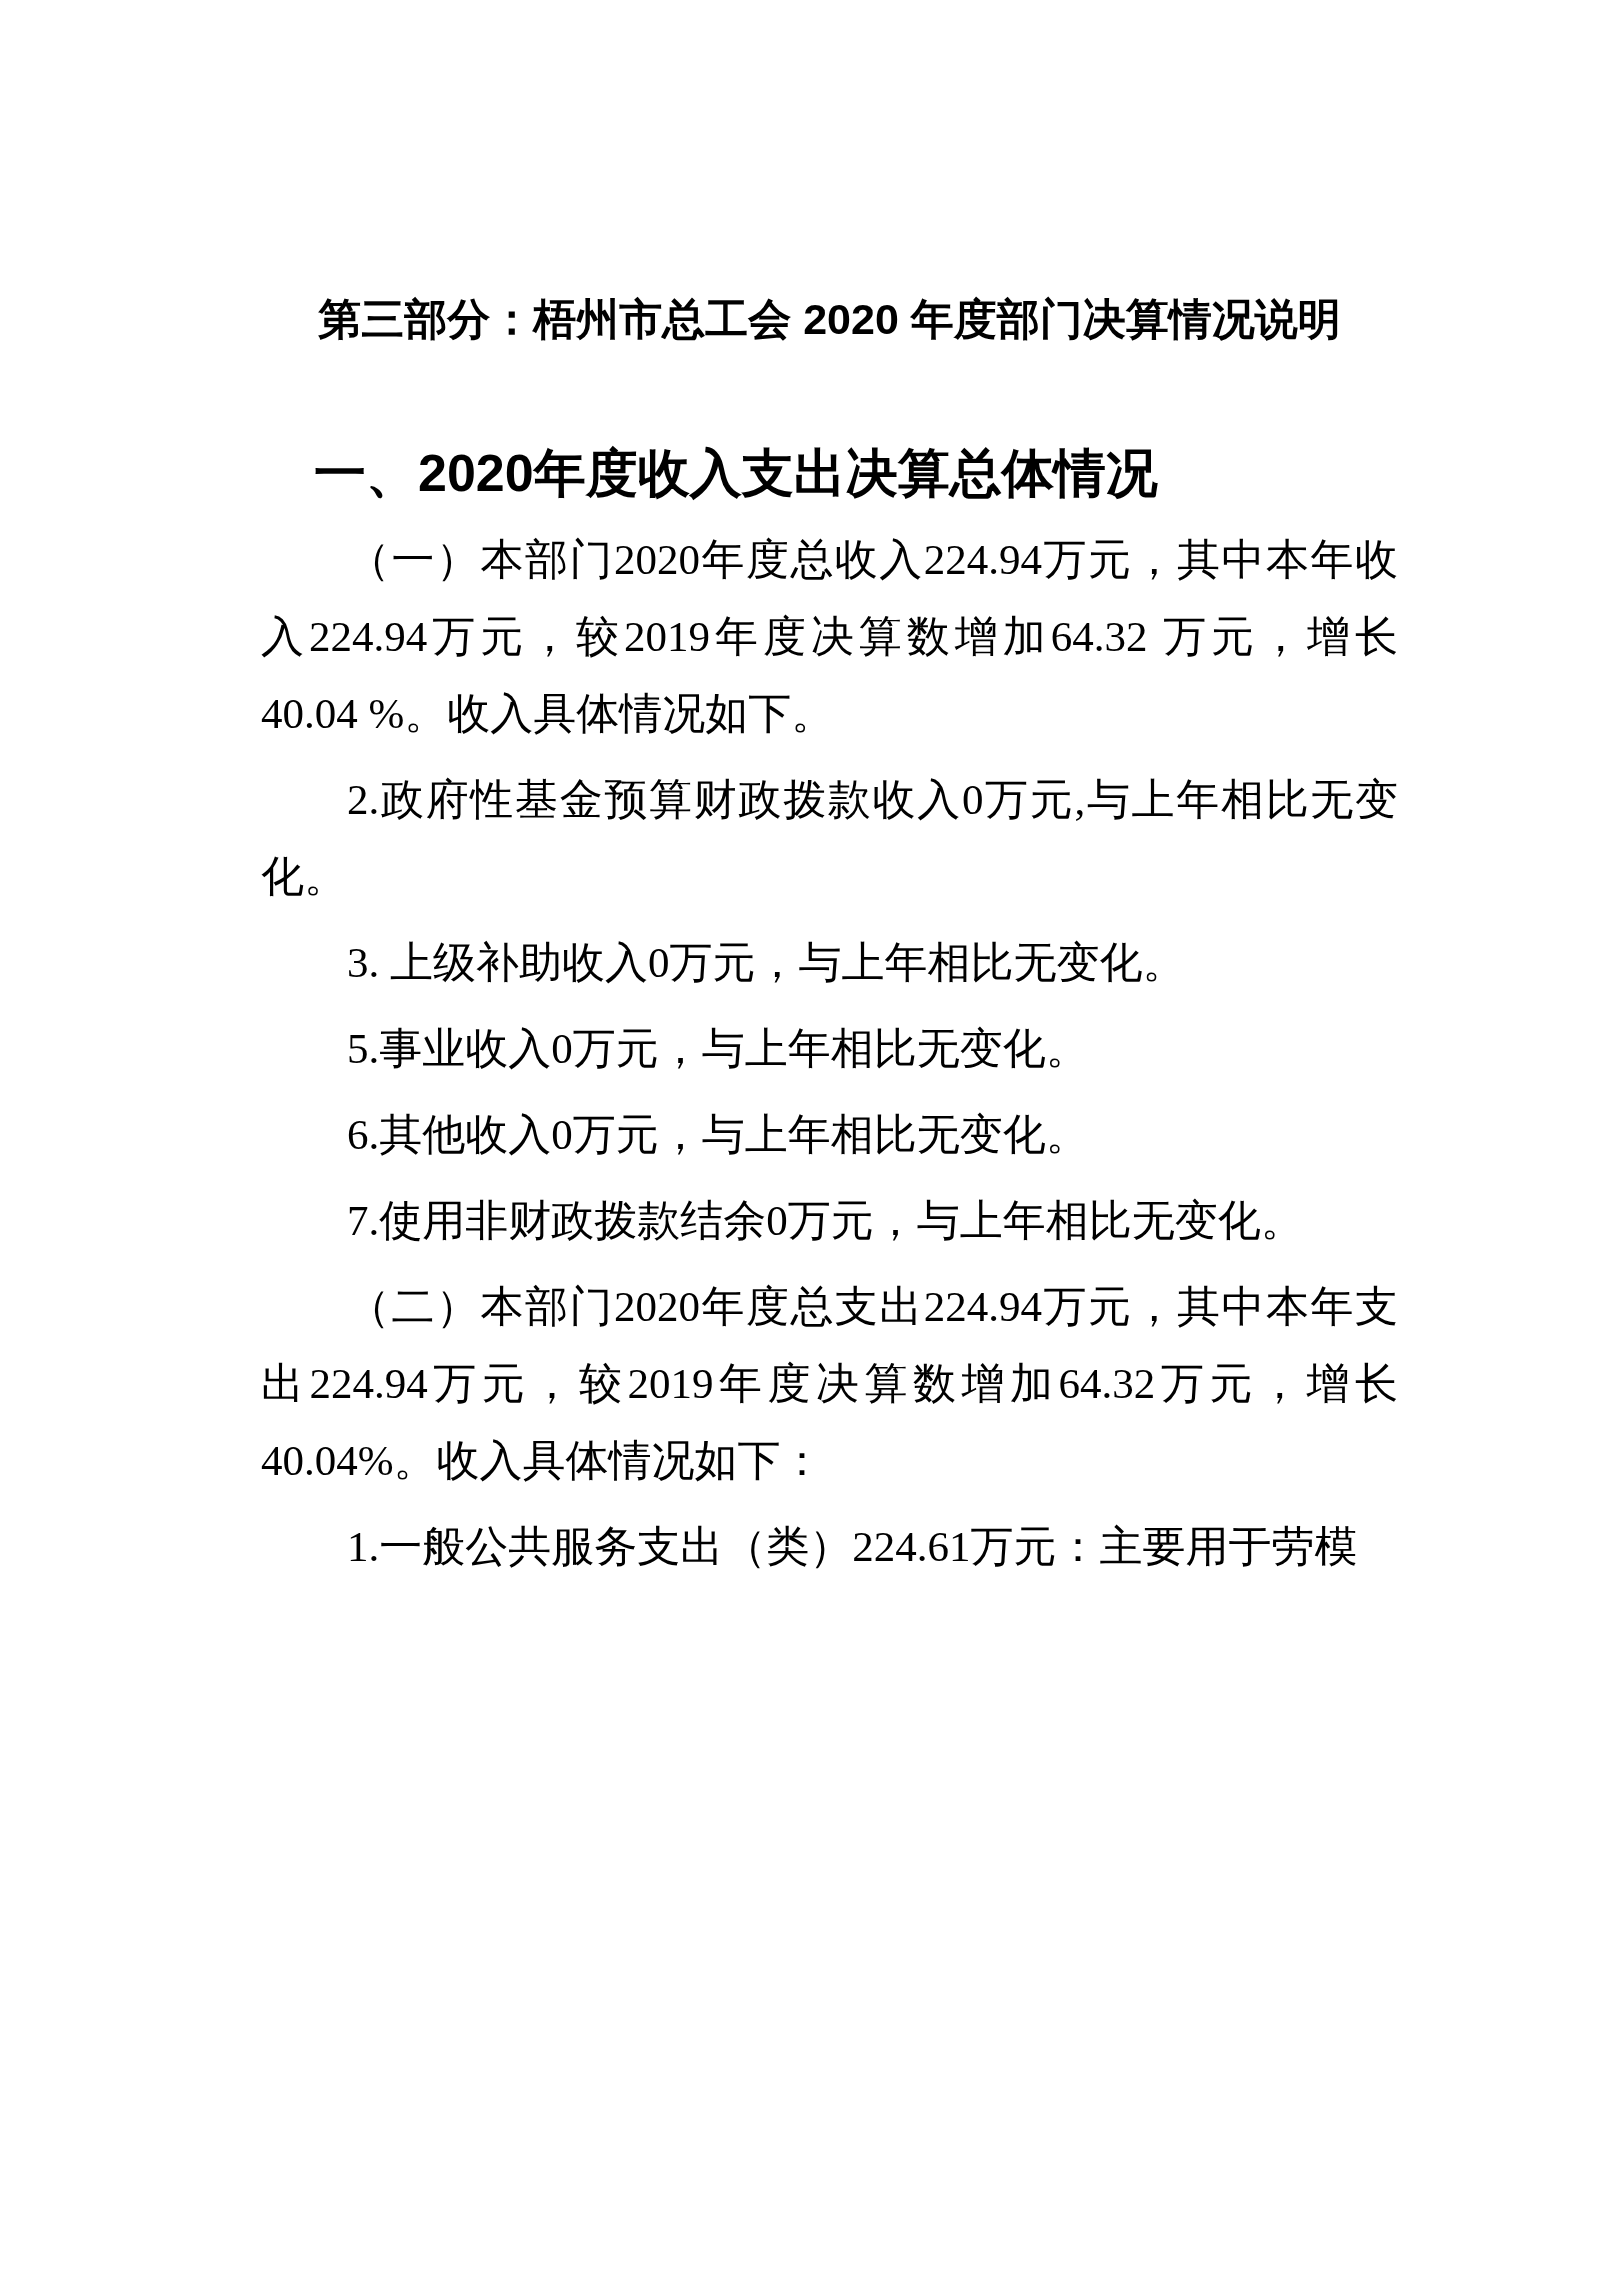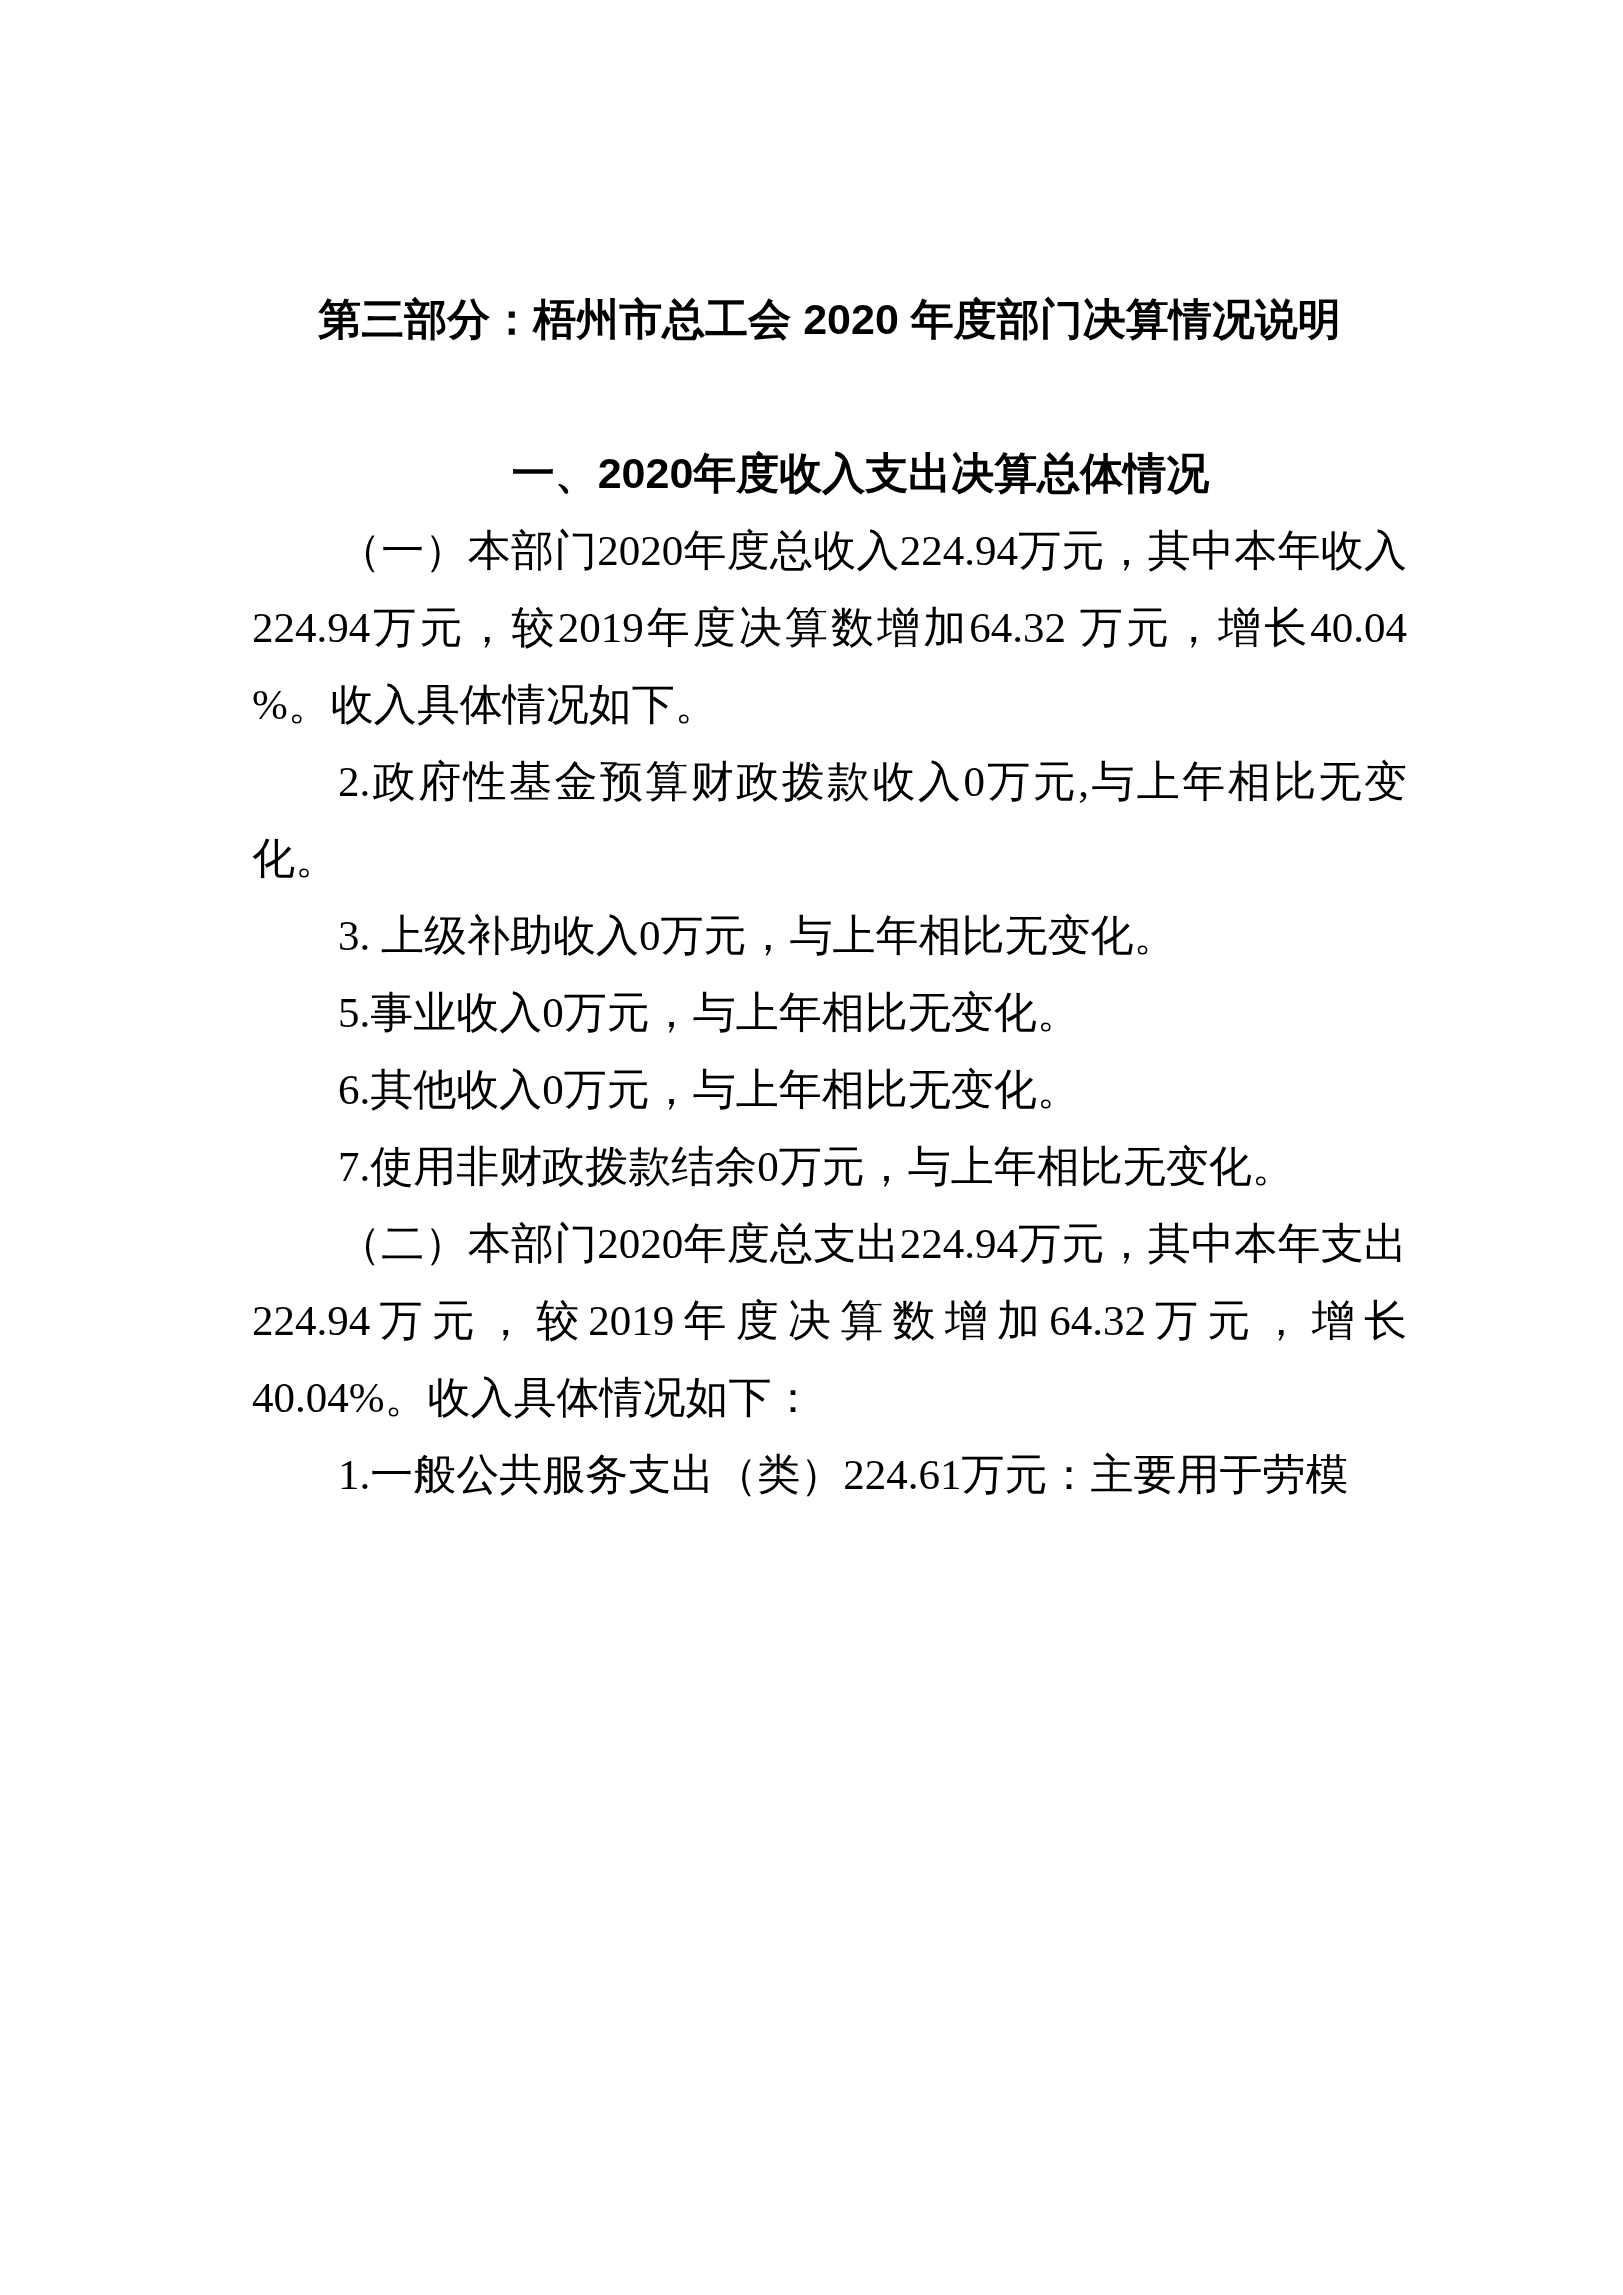--- a/index.html
+++ b/index.html
@@ -34,27 +34,27 @@
     text-align: center;
     text-justify: none;
   }
   .blank-line {
     height: 77px;
   }
   .sec-heading {
     margin: 0;
     font-family: "Liberation Sans", sans-serif;
     font-weight: bold;
-    font-size: 43px;
+    font-size: 52px;
     line-height: 77px;
     text-indent: 62px;
-    text-align: center;
+    text-align: left;
   }
   .para {
-    margin: 0;
+    margin: 9px;
     text-indent: 2em;
   }
   .page-number {
     position: absolute;
     top: 2065px;
     right: 275px;
     font-family: "Liberation Serif", serif;
     font-size: 38px;
     line-height: 72px;
     color: #000000;

